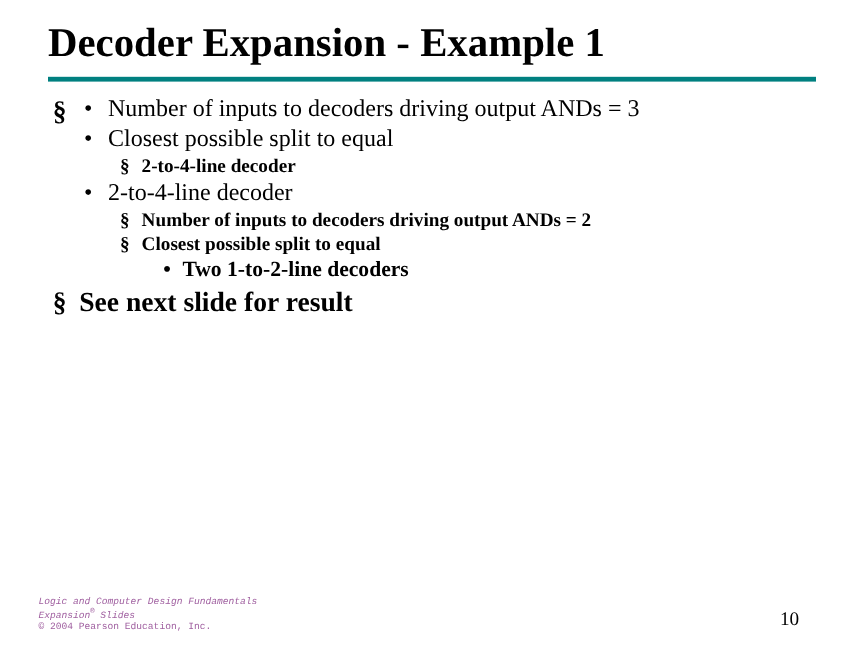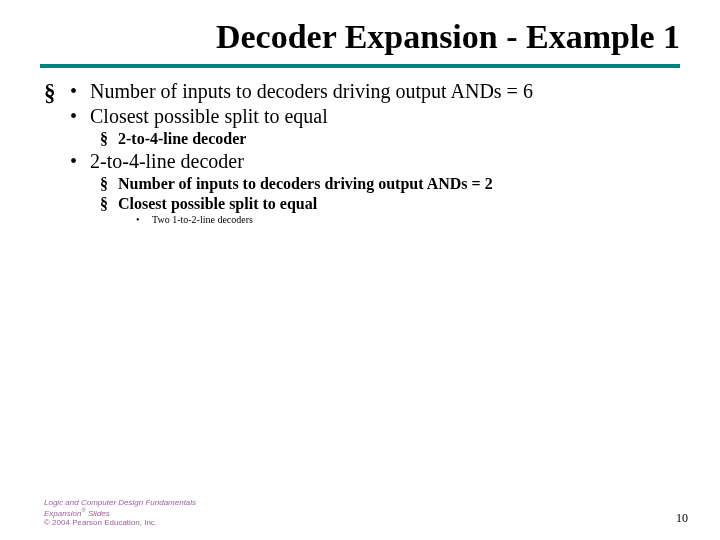--- a/index.html
+++ b/index.html
@@ -11,87 +11,90 @@
     color: #000;
     position: relative;
     overflow: hidden;
   }
   .slide {
     padding: 18px 40px 0 40px;
   }
   .title {
     font-size: 34px;
     font-weight: bold;
-    text-align: right;
+    text-align: left;
     margin-bottom: 8px;
   }
   .rule {
     border: none;
     border-top: 4px solid #008080;
     margin: 0 0 12px 0;
   }
   ul { list-style: none; }
   .lvl1 > li { margin: 4px 0 4px 0; padding-left: 26px; position: relative; font-size: 23px; font-weight: bold; }
   .lvl1 > li::before { content: "§"; position: absolute; left: 4px; top: 0; font-weight: bold; }
   .lvl2 > li { margin: 2px 0; padding-left: 24px; position: relative; font-size: 20px; font-weight: normal; }
   .lvl2 > li::before { content: "•"; position: absolute; left: 4px; top: 0; }
   .lvl3 > li { margin: 2px 0; padding-left: 28px; position: relative; font-size: 16px; font-weight: bold; }
   .lvl3 > li::before { content: "§"; position: absolute; left: 10px; top: 0; font-weight: bold; }
-  .lvl4 > li { margin: 1px 0; padding-left: 34px; position: relative; font-size: 10px; font-weight: normal; }
+  .lvl4 > li { margin: 1px 0; padding-left: 34px; position: relative; font-size: 18px; font-weight: bold; }
   .lvl4 > li::before { content: "•"; position: absolute; left: 18px; top: 0; }
   .footer {
     position: absolute;
-    left: 44px;
+    left: 32px;
     bottom: 12px;
-    font-family: Liberation Sans, sans-serif;
+    font-family: Liberation Mono, monospace;
     font-size: 8px;
     line-height: 1.2;
     color: #a060a0;
   }
   .footer .l1 { font-style: italic; }
   .footer .reg { font-size: 6px; vertical-align: super; }
   .pagenum {
     position: absolute;
-    right: 32px;
+    right: 54px;
     bottom: 14px;
-    font-size: 12px;
+    font-size: 16px;
     font-family: "Times New Roman", Times, serif;
   }
 </style>
 </head>
 <body>
 
 <div class="slide">
   <h1 class="title">Decoder Expansion - Example  1</h1>
   <hr class="rule">
 
   <ul class="lvl1">
     <li>
       <ul class="lvl2">
-        <li><span>Number of inputs to decoders driving output ANDs = 6</span></li>
+        <li><span>Number of inputs to decoders driving output ANDs = 3</span></li>
         <li>
           <span>Closest possible split to equal</span>
           <ul class="lvl3">
             <li><span>2-to-4-line decoder</span></li>
           </ul>
         </li>
         <li>
           <span>2-to-4-line decoder</span>
           <ul class="lvl3">
             <li><span>Number of inputs to decoders driving output ANDs = 2</span></li>
             <li>
               <span>Closest possible split to equal</span>
               <ul class="lvl4">
                 <li><span>Two 1-to-2-line decoders</span></li>
               </ul>
             </li>
           </ul>
         </li>
       </ul>
     </li>
+    <li>
+      <span>See next slide for result</span>
+    </li>
   </ul>
 </div>
 
 <div class="footer">
   <div class="l1">Logic and Computer Design Fundamentals</div>
   <div class="l1">
     <span>Expansion</span><span class="reg">®</span><span> Slides</span>
   </div>
   <div>© 2004 Pearson Education, Inc.</div>
 </div>

